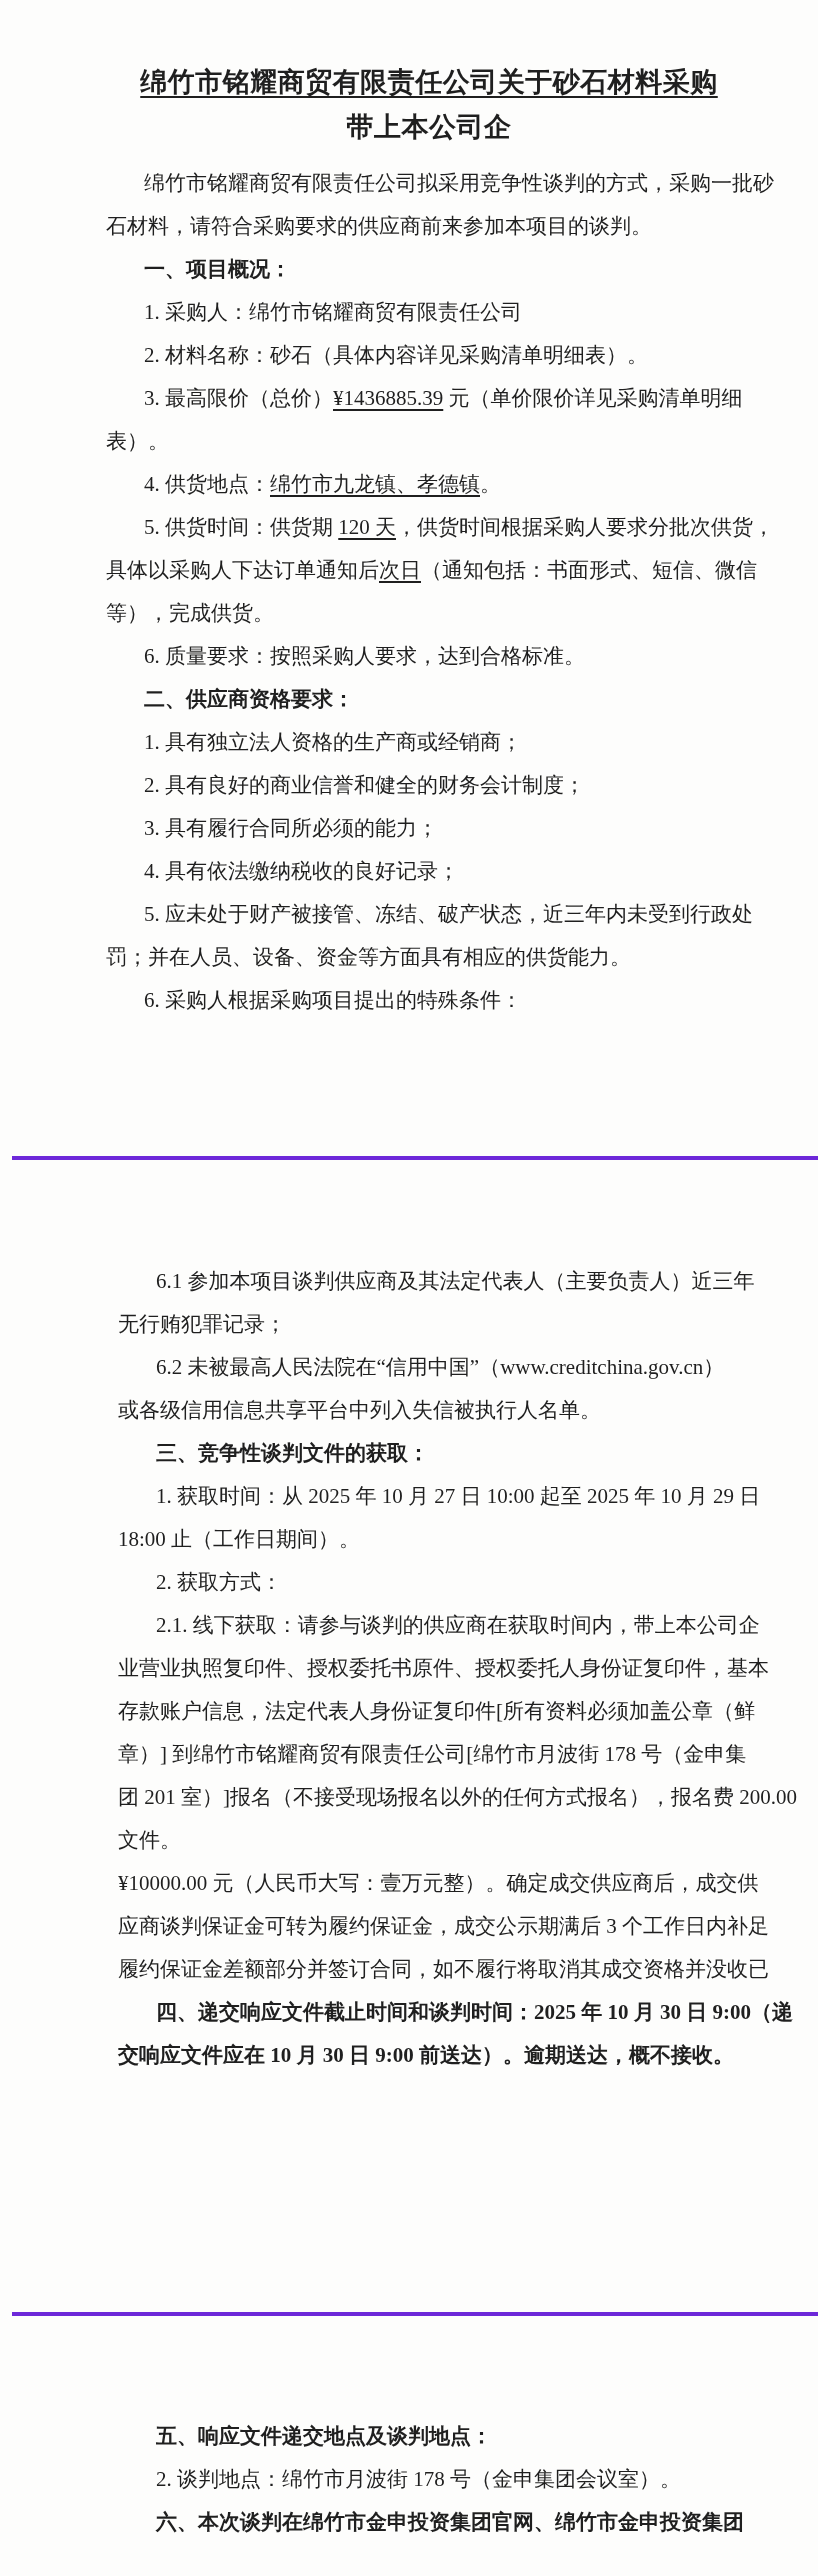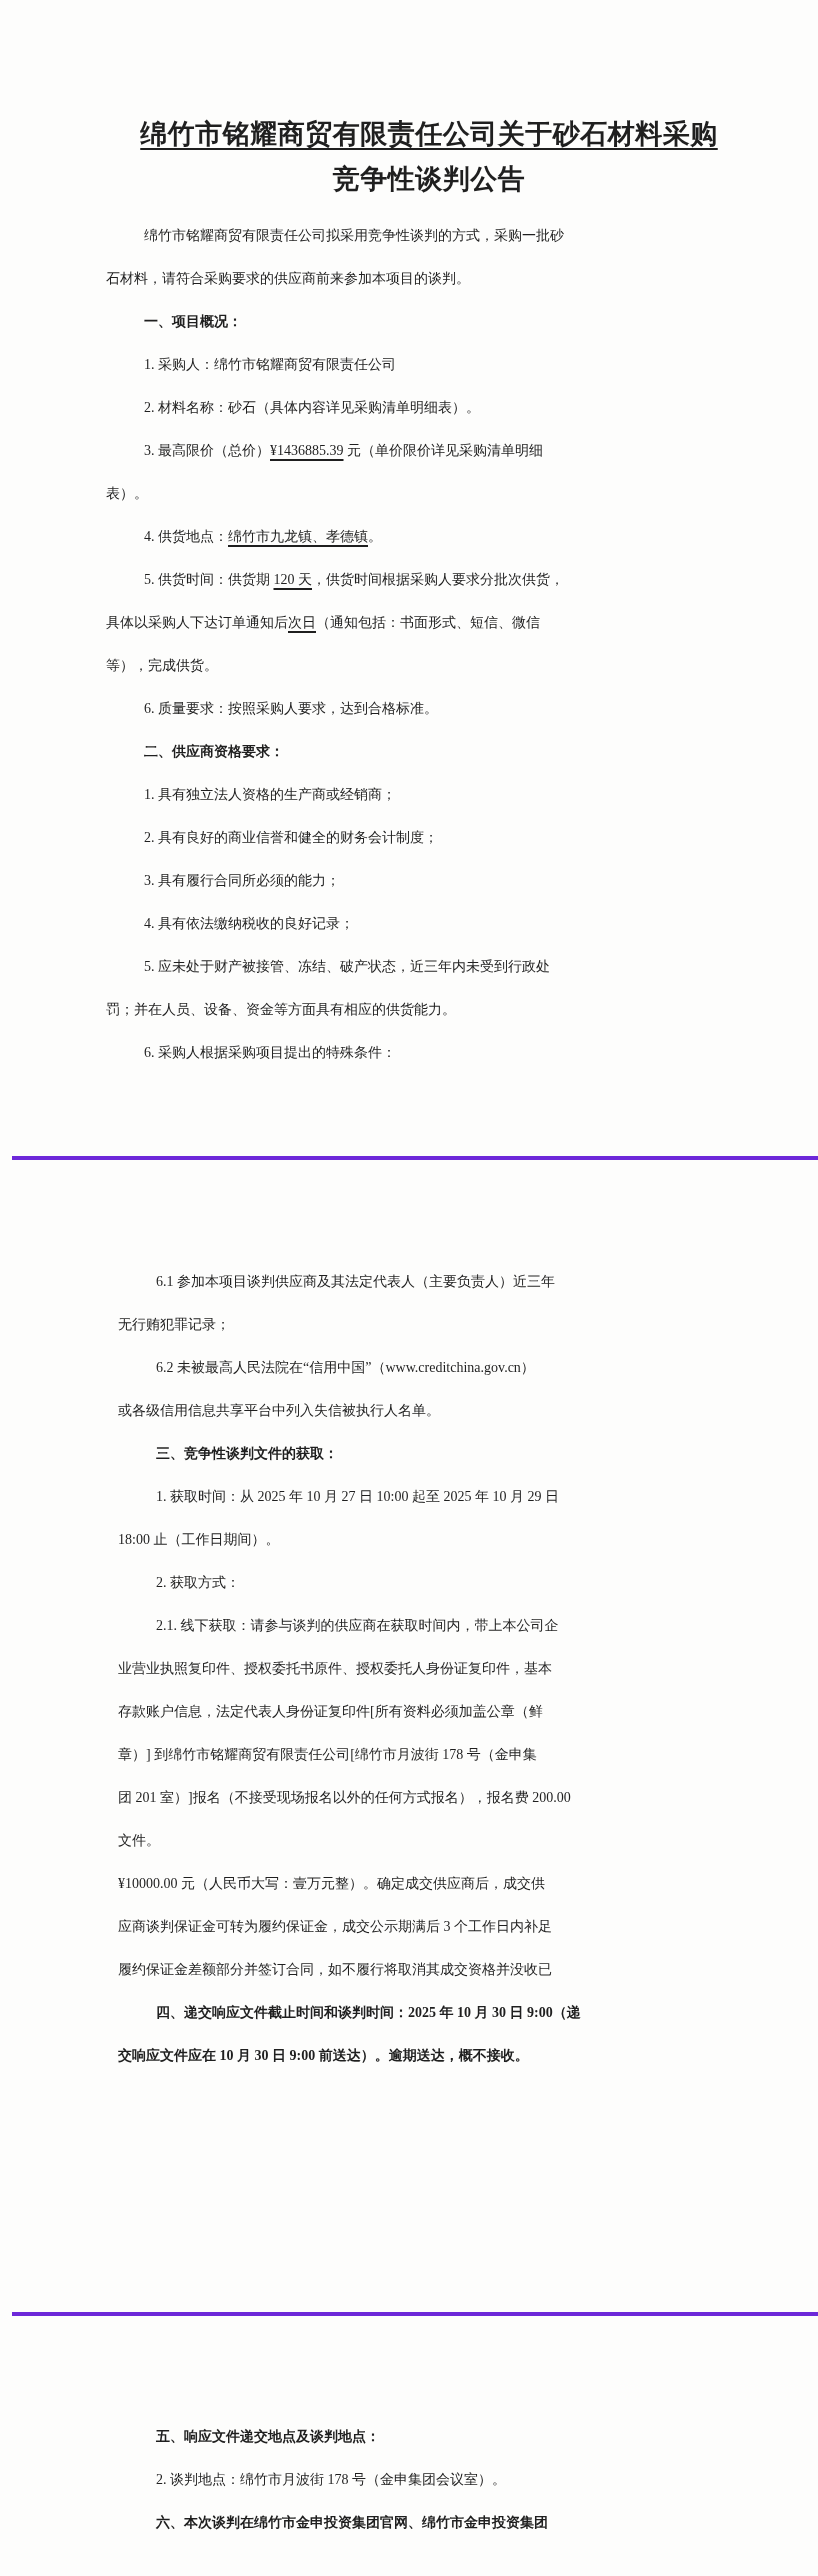--- a/index.html
+++ b/index.html
@@ -13,50 +13,50 @@
     overflow:hidden;
   }
   .page{
     position:relative;
     box-sizing:border-box;
     width:818px;height:1156px;
     padding-left:106px;padding-right:66px;
     overflow:hidden;
   }
   .page + .page{border-top:4px solid #6d28d9;margin-left:12px;}
-  .page-1{padding-top:112px;}
+  .page-1{padding-top:60px;}
   .page-2{padding-top:100px;}
   .page-3{padding-top:99px;}
   .tline{
     display:block;text-align:center;
     font-size:27px;font-weight:bold;
     height:45px;line-height:45px;
     white-space:nowrap;
     letter-spacing:0.5px;
   }
   .tline.u{text-decoration:underline;text-underline-offset:5.2px;text-decoration-thickness:2.1px;}
   .title-block{margin-bottom:12.4px;}
   .line{
     height:43px;line-height:43px;
-    font-size:14px;
+    font-size:21px;
     margin:0;white-space:nowrap;
   }
   .indent{padding-left:38px;}
   .bold{font-weight:bold;}
   .u{text-decoration:underline;text-underline-offset:3.6px;text-decoration-thickness:1.5px;}
 </style>
 </head>
 <body>
 
 <div class="doc">
 
   <section class="page page-1">
     <div class="title-block">
       <span class="tline u">绵竹市铭耀商贸有限责任公司关于砂石材料采购</span>
-      <span class="tline">竞争性谈判公告</span>
+      <span class="tline">带上本公司企</span>
     </div>
 
     <p class="line indent">绵竹市铭耀商贸有限责任公司拟采用竞争性谈判的方式，采购一批砂</p>
     <p class="line">石材料，请符合采购要求的供应商前来参加本项目的谈判。</p>
 
     <p class="line indent bold">一、项目概况：</p>
     <p class="line indent">1. 采购人：绵竹市铭耀商贸有限责任公司</p>
     <p class="line indent">2. 材料名称：砂石（具体内容详见采购清单明细表）。</p>
     <p class="line indent"><span>3. 最高限价（总价）</span><span class="u">¥1436885.39</span><span> 元（单价限价详见采购清单明细</span></p>
     <p class="line">表）。</p>

